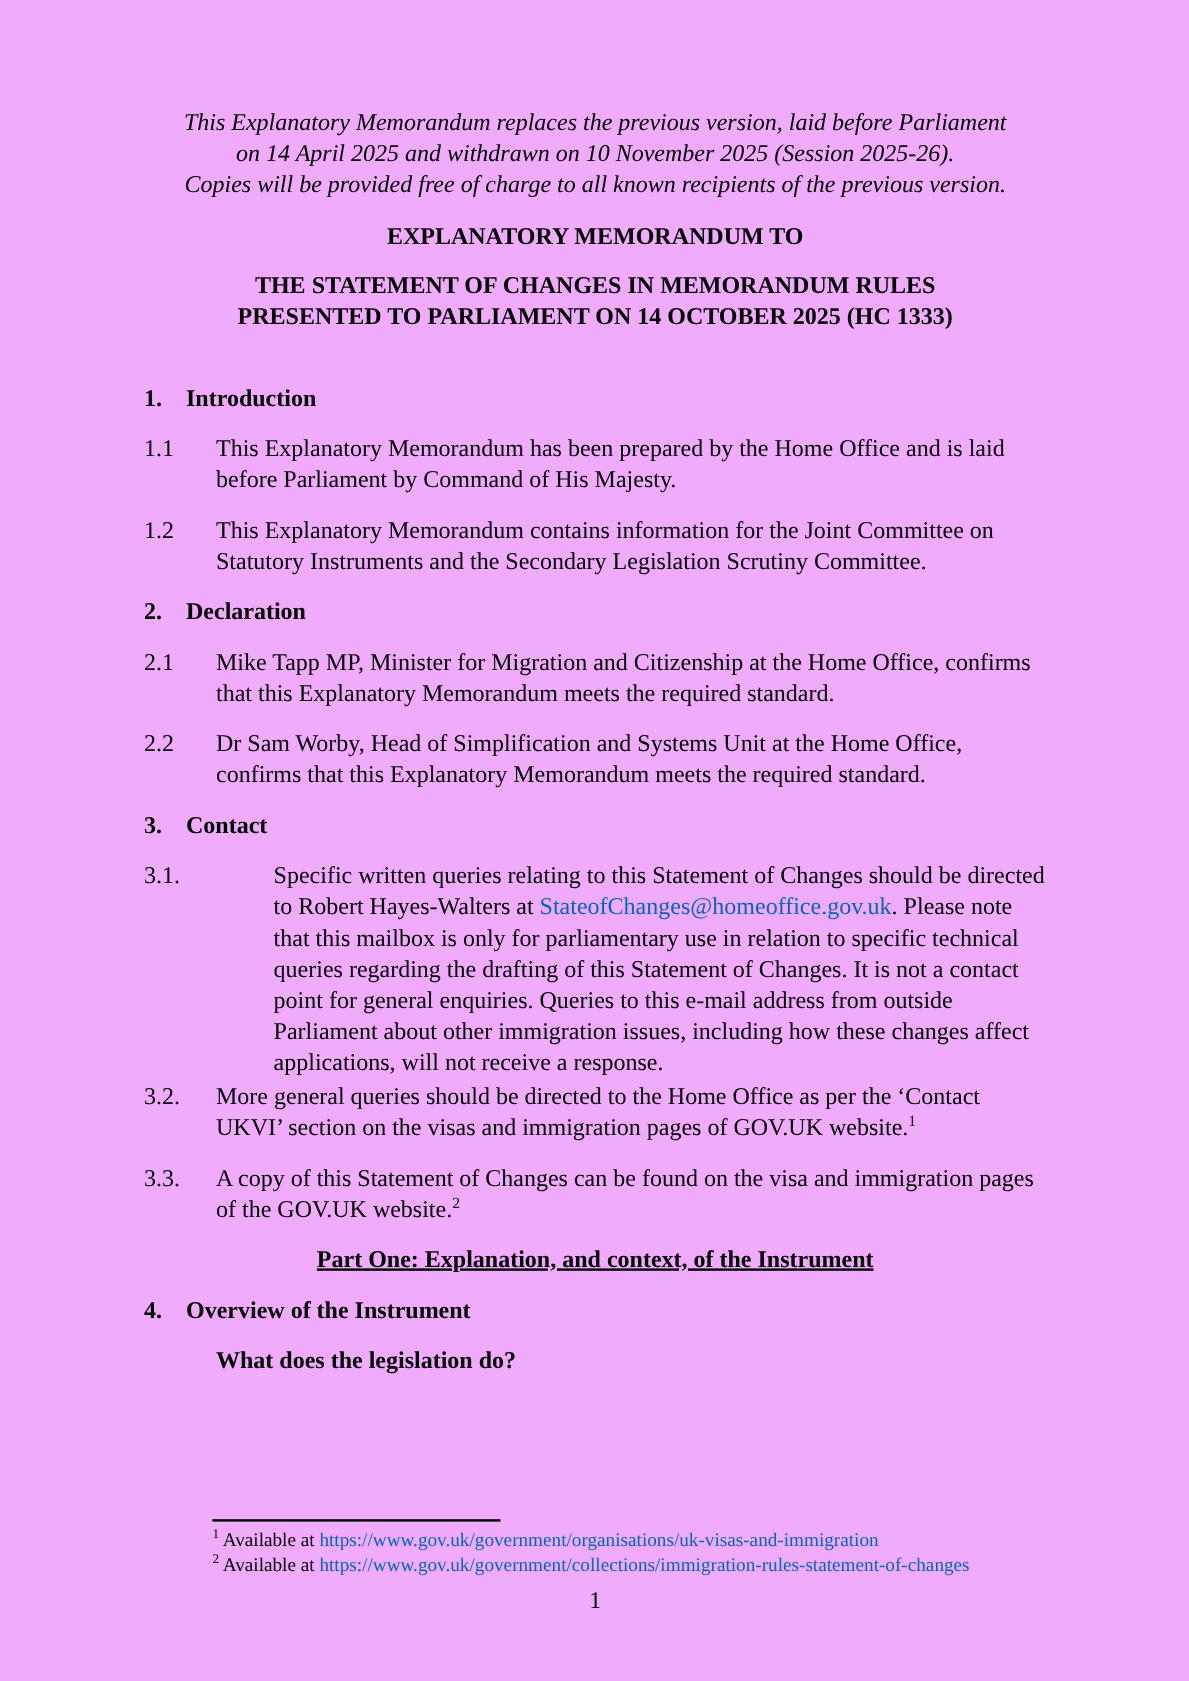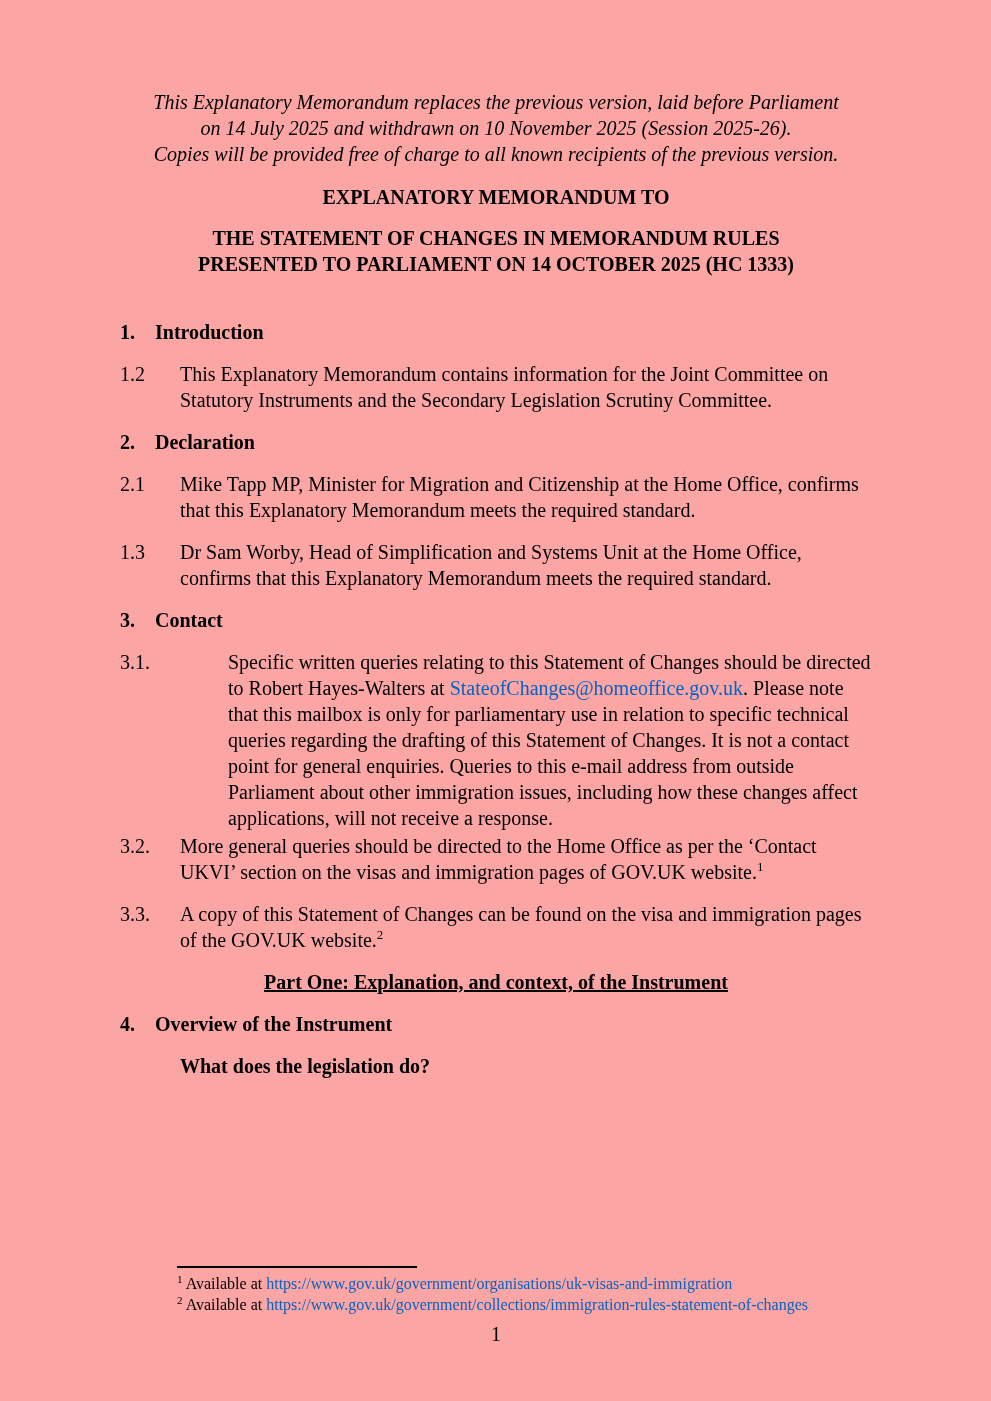--- a/index.html
+++ b/index.html
@@ -1,20 +1,20 @@
 <!DOCTYPE html>
 <html><head>
 <meta charset="utf-8">
 <style>
   html, body { margin: 0; padding: 0; background: #ffffff; }
   .page {
     position: relative;
     width: 991px;
     height: 1401px;
-    background: #fca5a5;
+    background: #f0abfc;
     overflow: hidden;
     font-family: "Liberation Serif", "DejaVu Serif", serif;
     font-size: 20px;
     line-height: 26px;
     color: #000000;
   }
   .content {
     position: absolute;
     top: 89px;
     left: 120px;
@@ -96,54 +96,58 @@
   }
 </style>
 </head>
 <body>
 
 <div class="page">
   <div class="content">
 
     <div class="preamble">
       <div>This Explanatory Memorandum replaces the previous version, laid before Parliament</div>
-      <div>on 14 July 2025 and withdrawn on 10 November 2025 (Session 2025-26).</div>
+      <div>on 14 April 2025 and withdrawn on 10 November 2025 (Session 2025-26).</div>
       <div>Copies will be provided free of charge to all known recipients of the previous version.</div>
     </div>
 
     <div class="doc-title">EXPLANATORY MEMORANDUM TO</div>
 
     <div class="doc-subtitle">
       <div>THE STATEMENT OF CHANGES IN MEMORANDUM RULES</div>
       <div>PRESENTED TO PARLIAMENT ON 14 OCTOBER 2025 (HC 1333)</div>
     </div>
 
     <div class="item heading">
       <span class="num">1.</span>
       <span class="htext">Introduction</span>
     </div>
 
+    <div class="item">
+      <span class="num">1.1</span>
+      <span class="ptext">This Explanatory Memorandum has been prepared by the Home Office and is laid before Parliament by Command of His Majesty.</span>
+    </div>
 
     <div class="item">
       <span class="num">1.2</span>
       <span class="ptext">This Explanatory Memorandum contains information for the Joint Committee on Statutory Instruments and the Secondary Legislation Scrutiny Committee.</span>
     </div>
 
     <div class="item heading">
       <span class="num">2.</span>
       <span class="htext">Declaration</span>
     </div>
 
     <div class="item">
       <span class="num">2.1</span>
       <span class="ptext">Mike Tapp MP, Minister for Migration and Citizenship at the Home Office, confirms that this Explanatory Memorandum meets the required standard.</span>
     </div>
 
     <div class="item">
-      <span class="num">1.3</span>
+      <span class="num">2.2</span>
       <span class="ptext">Dr Sam Worby, Head of Simplification and Systems Unit at the Home Office, confirms that this Explanatory Memorandum meets the required standard.</span>
     </div>
 
     <div class="item heading">
       <span class="num">3.</span>
       <span class="htext">Contact</span>
     </div>
 
     <div class="item tight">
       <span class="num">3.1.</span>

